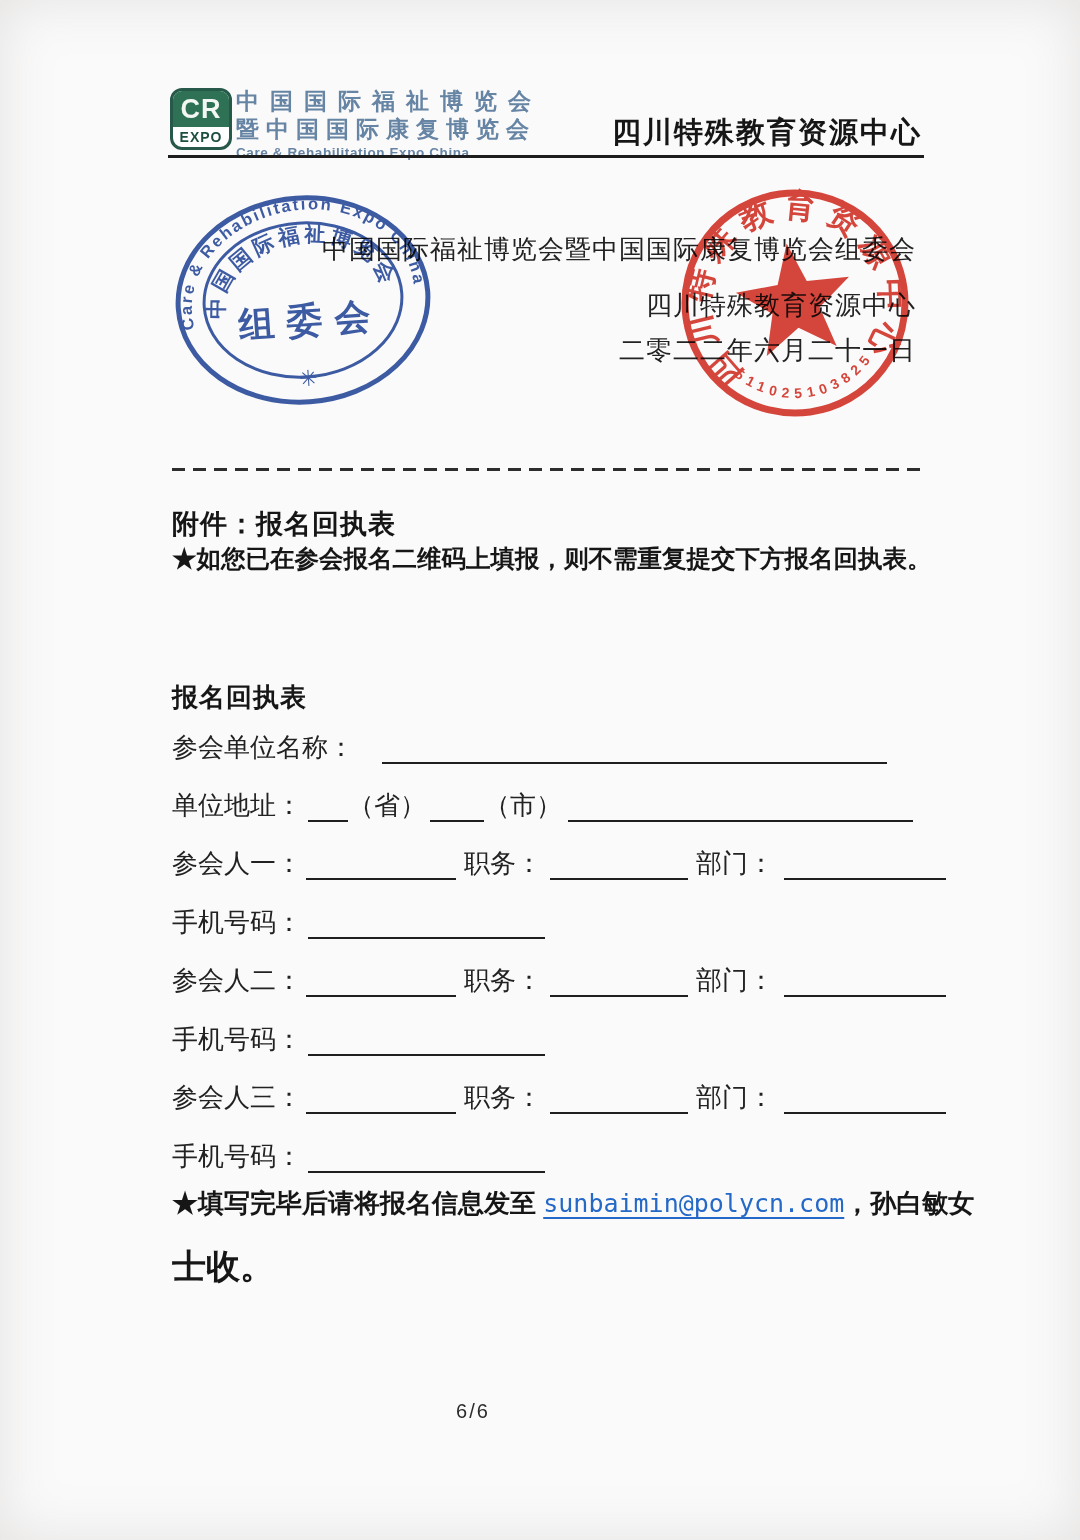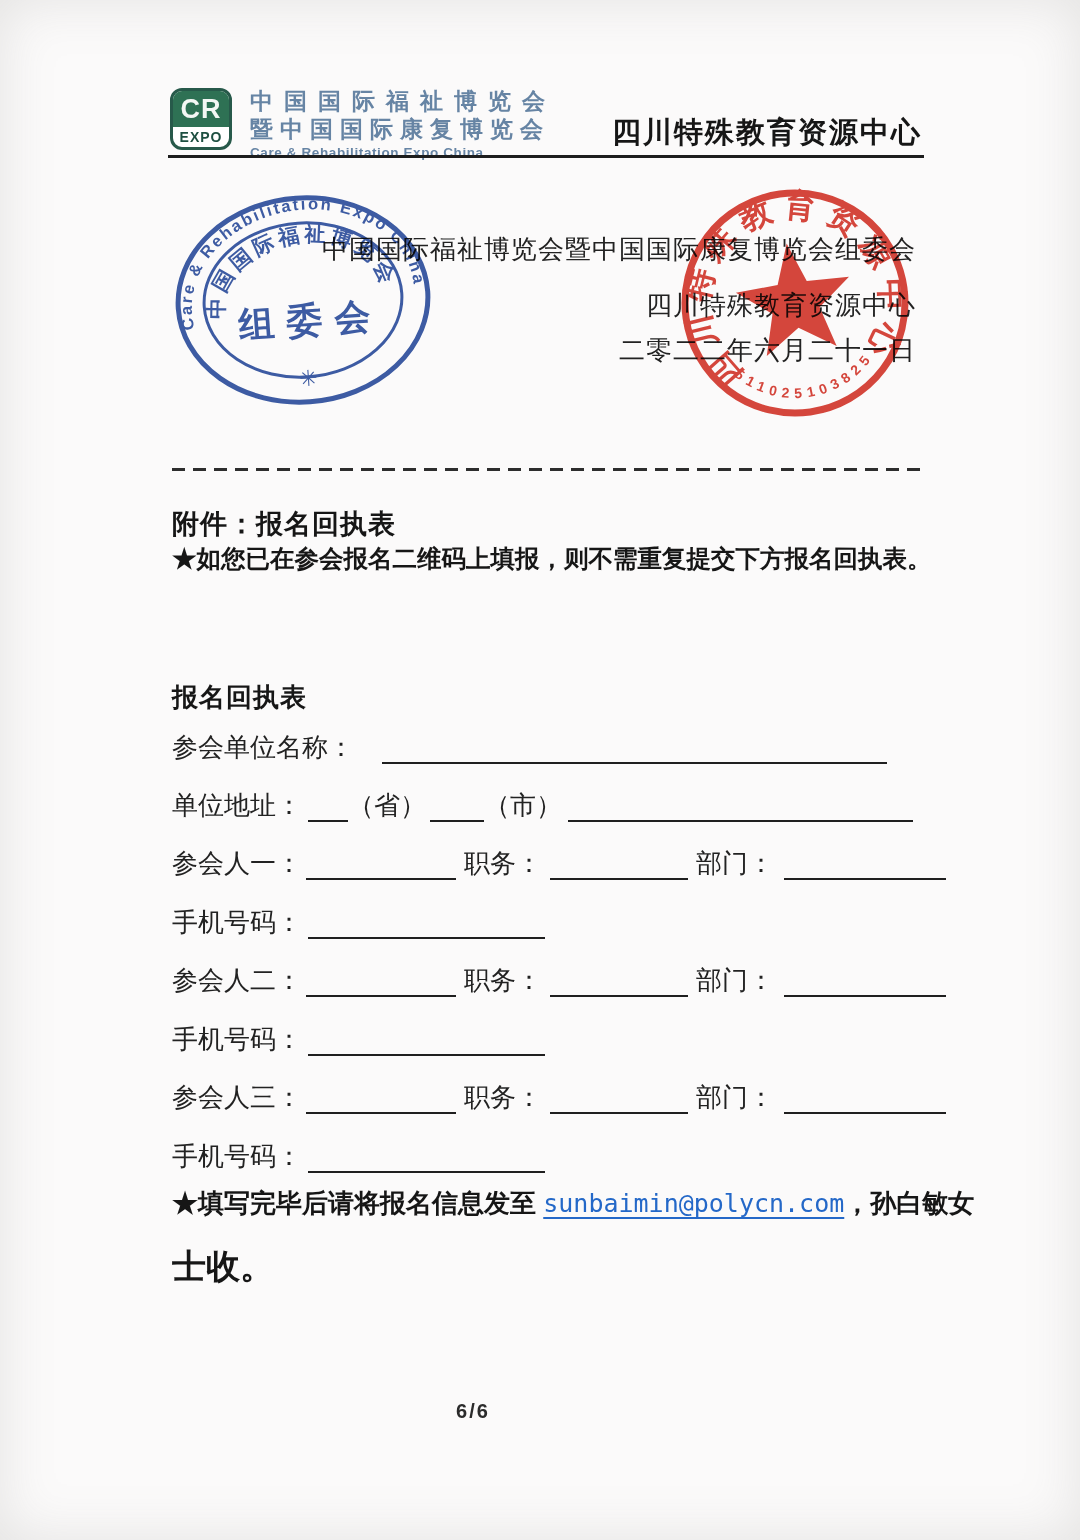--- a/index.html
+++ b/index.html
@@ -4,21 +4,21 @@
 <style>
   * { margin:0; padding:0; box-sizing:border-box; }
   html,body { background:#e9e8e6; }
   .page {
     position:relative; width:1080px; height:1540px; margin:0 auto;
     background:#fbfafa; overflow:hidden;
     font-family:"Liberation Sans", sans-serif; color:#1c1c1c;
     box-shadow: inset 0 0 55px rgba(120,120,118,.18);
   }
   
-  .logo { position:absolute; left:170px; top:88px; display:flex; gap:18px; }
+  .logo { position:absolute; left:170px; top:88px; display:flex; gap:4px; }
   .logo-badge {
     width:62px; height:62px; border:3px solid #27594a; border-radius:12px;
     background:#fff; overflow:hidden; display:flex; flex-direction:column;
   }
   .logo-cr {
     flex:1; background:#2e7154; color:#f3f7f4; font-weight:bold;
     font-size:27px; display:flex; align-items:center; justify-content:center;
     letter-spacing:1px;
   }
   .logo-expo {
@@ -59,21 +59,21 @@
   .w-a1 { width:40px; margin-left:6px; } .w-a2 { width:54px; margin-left:4px; } .w-a3 { width:345px; margin-left:6px; }
   .w-p1 { width:150px; margin-left:4px; } .w-p2 { width:138px; margin-left:8px; } .w-p3 { width:162px; margin-left:10px; }
   .w-ph { width:237px; margin-left:6px; }
   .gap { margin-left:8px; }
   .foot-note1 { top:1186px; font-size:26px; }
   .foot-note2 { top:1244px; font-size:34px; }
   .email {
     font-family:"DejaVu Sans Mono", monospace; font-size:25px; font-weight:normal;
     color:#2468c8; text-decoration:underline; text-underline-offset:5px;
   }
-  .pageno { position:absolute; top:1400px; left:0; width:920px; text-align:center; font-size:20px; font-weight:bold; letter-spacing:2px; color:#2b2b2b;padding-left:26px; }
+  .pageno { position:absolute; top:1400px; left:0; width:920px; text-align:center; font-size:20px; font-weight:normal; letter-spacing:2px; color:#2b2b2b;padding-left:26px; }
   text { font-family:"Liberation Sans", sans-serif; }
 </style>
 </head>
 <body>
 
 <div class="page">
 
   <div class="logo">
     <div class="logo-badge">
       <div class="logo-cr">CR</div>

